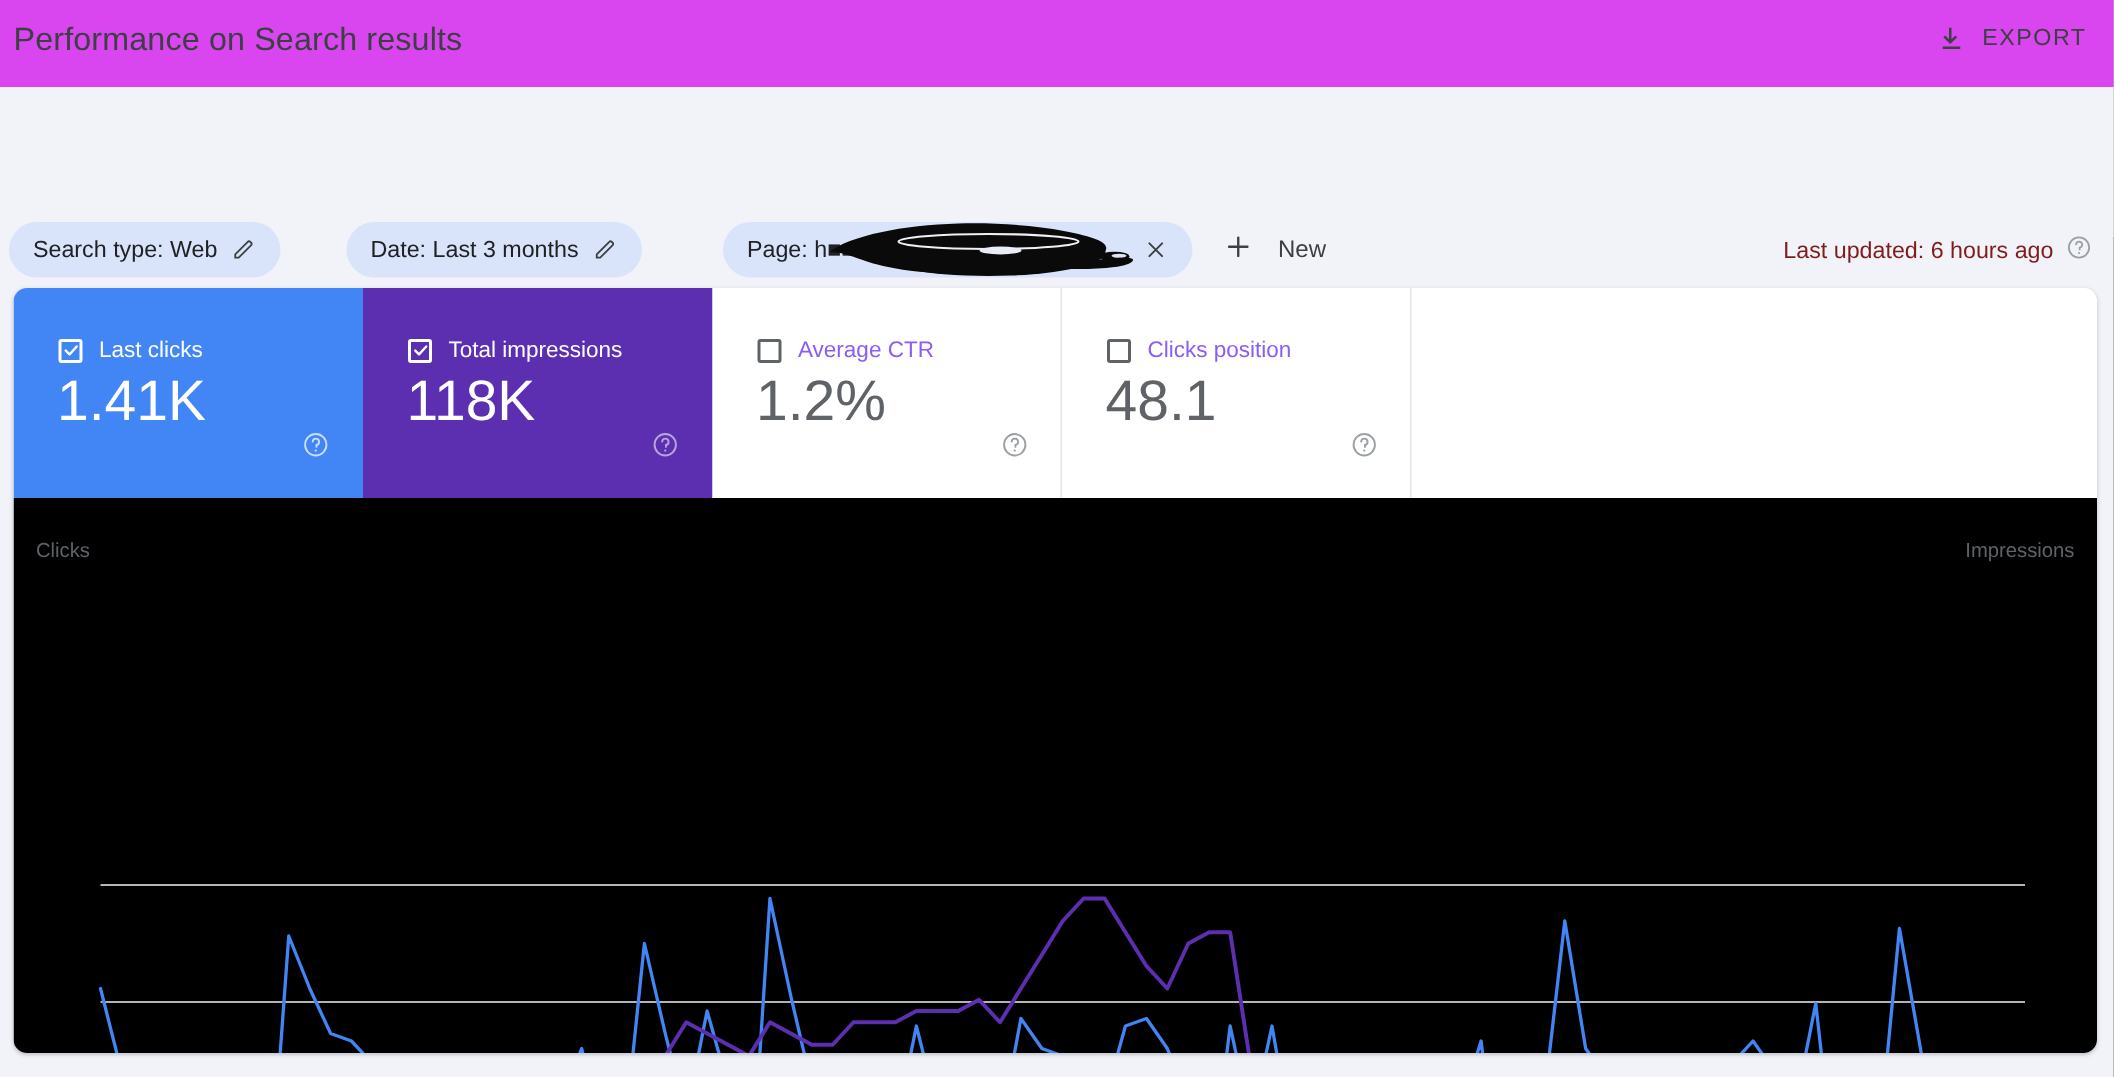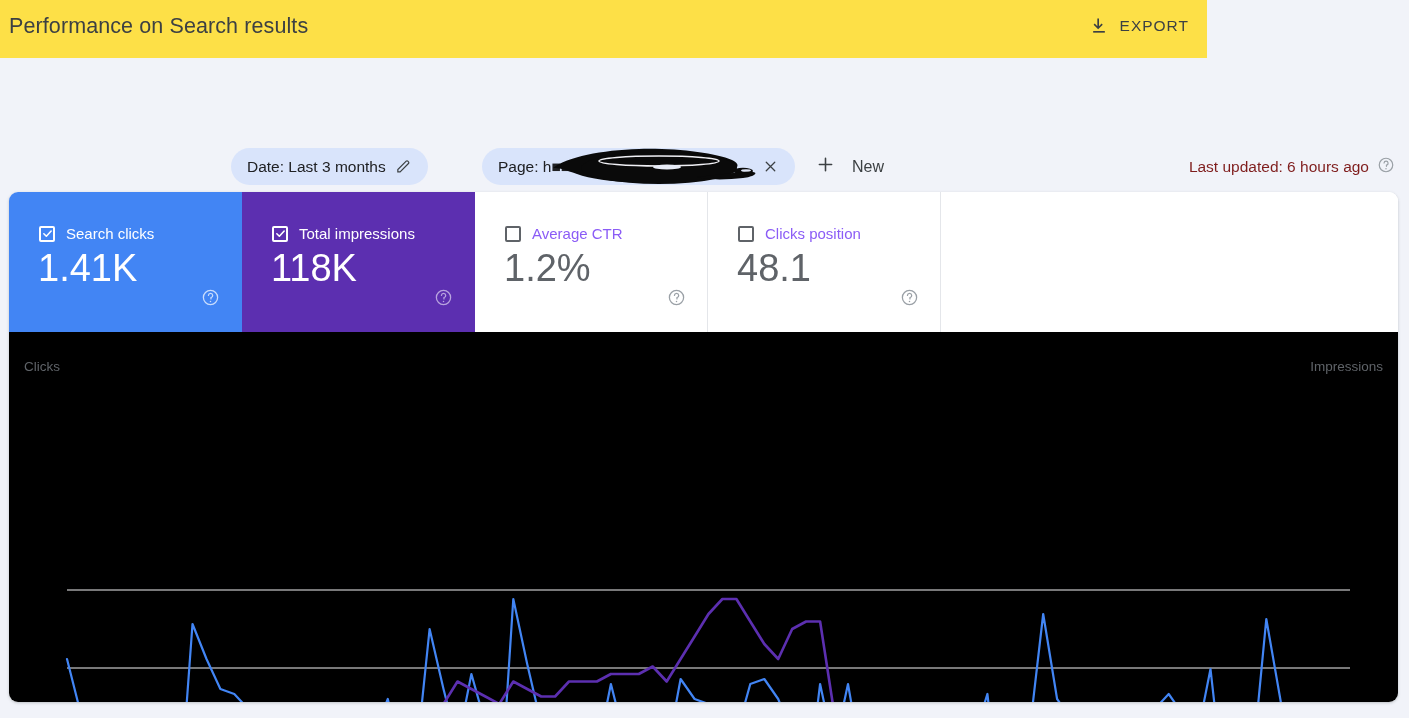--- a/index.html
+++ b/index.html
@@ -6,22 +6,22 @@
   html, body {
     width: 1409px; height: 718px;
     background: #f1f3f9;
     font-family: "Liberation Sans", sans-serif;
     overflow: hidden;
   }
 
   
   .header {
     position: absolute; left: 0; top: 0;
-    width: 1207px; height: 58px;
-    background: #fde047;
+    width: 1409px; height: 58px;
+    background: #d946ef;
     display: flex; align-items: center;
   }
   .page-title {
     position: absolute; left: 9px; top: 14px;
     font-size: 21.5px; color: #3c4043; letter-spacing: 0.1px;
     white-space: nowrap;
   }
   .export-btn {
     position: absolute; right: 14px; top: 13px;
     display: flex; align-items: center; gap: 11px;
@@ -144,20 +144,28 @@
         <path d="M12 3v9.2l3.1-3.1 1.4 1.4L11 16l-5.5-5.5 1.4-1.4L10 12.2V3z"></path>
         <rect x="5" y="18" width="14" height="2"></rect>
       </svg>
     </span>
     <span class="export-label">EXPORT</span>
   </div>
 </div>
 
 <div class="filterbar">
 
+  <div class="chip" id="chip-search">
+    <span class="chip-text">Search type: Web</span>
+    <span class="chip-icon">
+      <svg width="17" height="17" viewBox="0 0 24 24" fill="none" stroke="#3c4043" stroke-width="1.7">
+        <path d="M4 19.5h3.2L19 7.7a1.6 1.6 0 0 0 0-2.3l-.9-.9a1.6 1.6 0 0 0-2.3 0L4 16.3z"></path>
+      </svg>
+    </span>
+  </div>
 
   <div class="chip" id="chip-date">
     <span class="chip-text">Date: Last 3 months</span>
     <span class="chip-icon">
       <svg width="17" height="17" viewBox="0 0 24 24" fill="none" stroke="#3c4043" stroke-width="1.7">
         <path d="M4 19.5h3.2L19 7.7a1.6 1.6 0 0 0 0-2.3l-.9-.9a1.6 1.6 0 0 0-2.3 0L4 16.3z"></path>
       </svg>
     </span>
   </div>
 
@@ -210,21 +218,21 @@
 
   <div class="metric-row">
 
     <div class="metric sel-blue">
       <div class="metric-head">
         <span class="cbox">
           <svg width="11" height="11" viewBox="0 0 24 24" fill="none" stroke="#ffffff" stroke-width="3.4" stroke-linecap="round" stroke-linejoin="round">
             <path d="M4 12.5l5.5 5.5L20 6.5"></path>
           </svg>
         </span>
-        <span class="metric-label">Search clicks</span>
+        <span class="metric-label">Last clicks</span>
       </div>
       <div class="metric-value">1.41K</div>
       <span class="metric-help">
         <svg width="19" height="19" viewBox="0 0 24 24" fill="none" stroke="#c9ddfd" stroke-width="1.6">
           <circle cx="12" cy="12" r="9"></circle>
           <path d="M9.4 9.3a2.7 2.7 0 1 1 3.2 2.9v1.6" stroke-linecap="round"></path>
           <circle cx="12" cy="16.9" r="0.95" fill="#c9ddfd" stroke="none"></circle>
         </svg>
       </span>
     </div>

